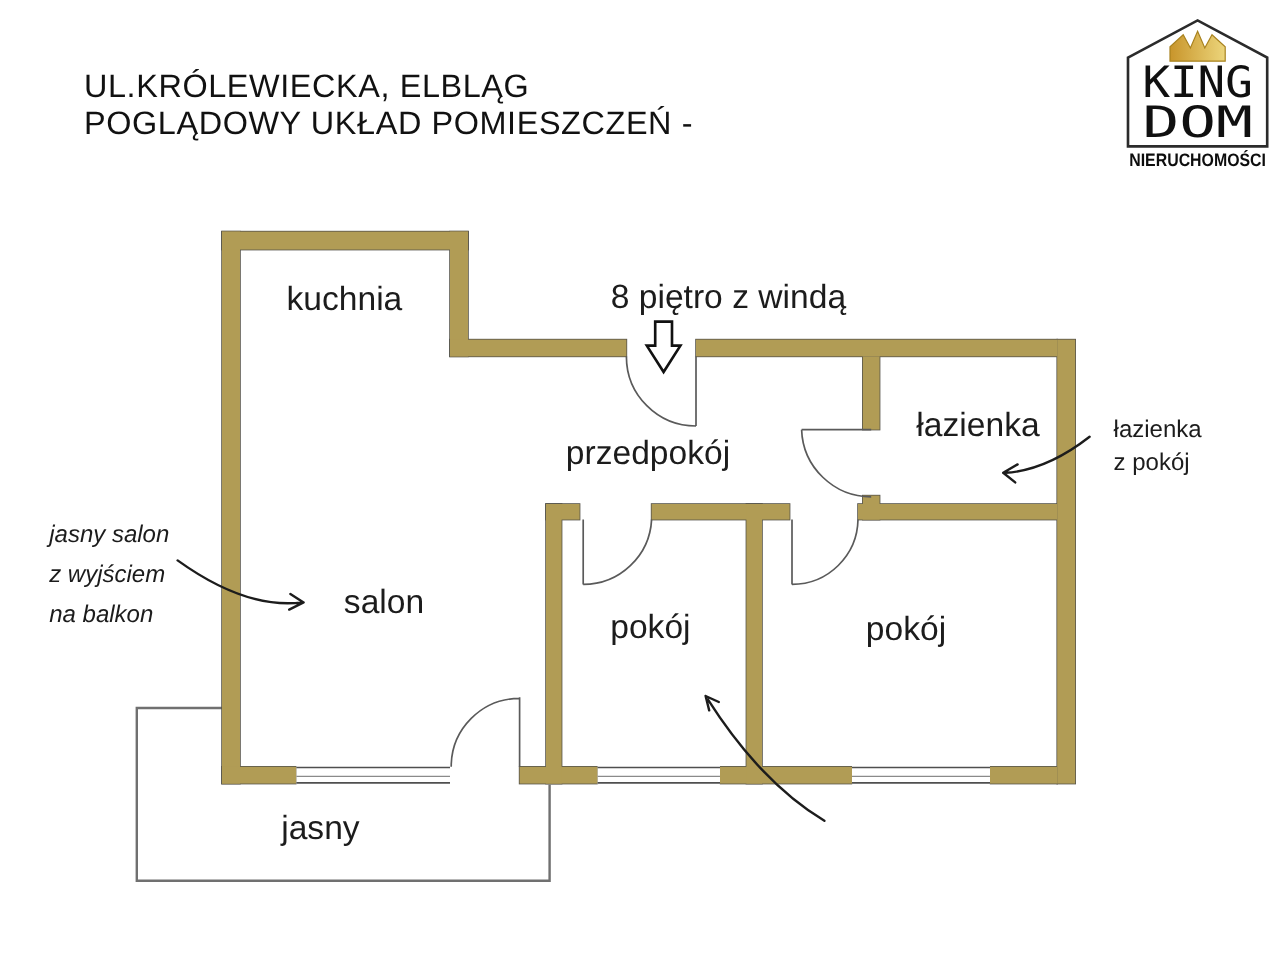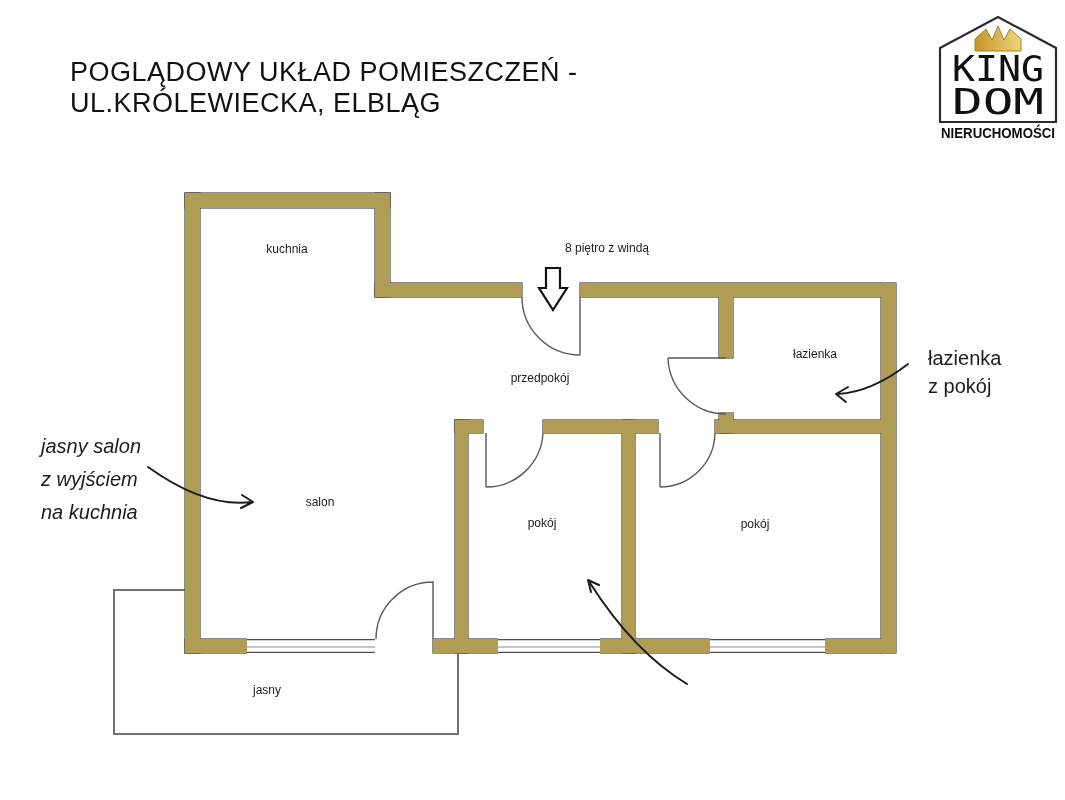--- a/index.html
+++ b/index.html
@@ -8,21 +8,21 @@
     font-family:"Liberation Sans", sans-serif;color:#1b1b1b;
   }
   .plan-svg{position:absolute;left:0;top:0;}
   .page-title{
     position:absolute;left:70px;top:57px;
     font-size:27px;line-height:31px;letter-spacing:.5px;color:#111;
   }
   .logo-svg{position:absolute;left:928px;top:10px;}
   .room-label{
     position:absolute;transform:translate(-50%,-50%);
-    font-size:12px;white-space:nowrap;color:#1c1c1c;
+    font-size:28px;white-space:nowrap;color:#1c1c1c;
   }
   .note{
     position:absolute;font-size:20px;color:#1c1c1c;white-space:nowrap;
   }
   .note-salon{left:41px;top:430px;line-height:33px;font-style:italic;}
   .note-bathroom{left:928px;top:344px;line-height:28px;}
   .note-bedrooms{left:638px;top:709px;line-height:32px;}
   .logo-word{font-family:"DejaVu Sans Mono", monospace;font-size:36px;fill:#101010;}
   .logo-tagline{font-family:"Liberation Sans", sans-serif;font-weight:bold;font-size:15px;fill:#0d0d0d;}
 </style>
@@ -101,30 +101,30 @@
   <div class="room-label" style="left:815px;top:354px">łazienka</div>
   <div class="room-label" style="left:320px;top:502px">salon</div>
   <div class="room-label" style="left:542px;top:523px">pokój</div>
   <div class="room-label" style="left:755px;top:524px">pokój</div>
   <div class="room-label" style="left:267px;top:690px">jasny</div>
   <div class="room-label" style="left:607px;top:248px">8 piętro z windą</div>
 
   <div class="note note-salon">
     <div>jasny salon</div>
     <div>z wyjściem</div>
-    <div>na kuchnia</div>
+    <div>na balkon</div>
   </div>
   <div class="note note-bathroom">
     <div>łazienka</div>
     <div>z pokój</div>
   </div>
 
   <div class="page-title">
+    <div>UL.KRÓLEWIECKA, ELBLĄG</div>
     <div>POGLĄDOWY UKŁAD POMIESZCZEŃ -</div>
-    <div>UL.KRÓLEWIECKA, ELBLĄG</div>
   </div>
 
   <svg class="logo-svg" width="140" height="145" viewBox="0 0 140 145">
     <defs>
       <linearGradient id="crown-grad" x1="0" y1="0" x2="1" y2="0">
         <stop offset="0" stop-color="#c8952b"></stop>
         <stop offset="1" stop-color="#ecd57b"></stop>
       </linearGradient>
     </defs>
     <polygon points="12,38 70,7 128,38 128,112 12,112" fill="#ffffff" stroke-width="2.2" stroke="#2b2b2b"></polygon>

